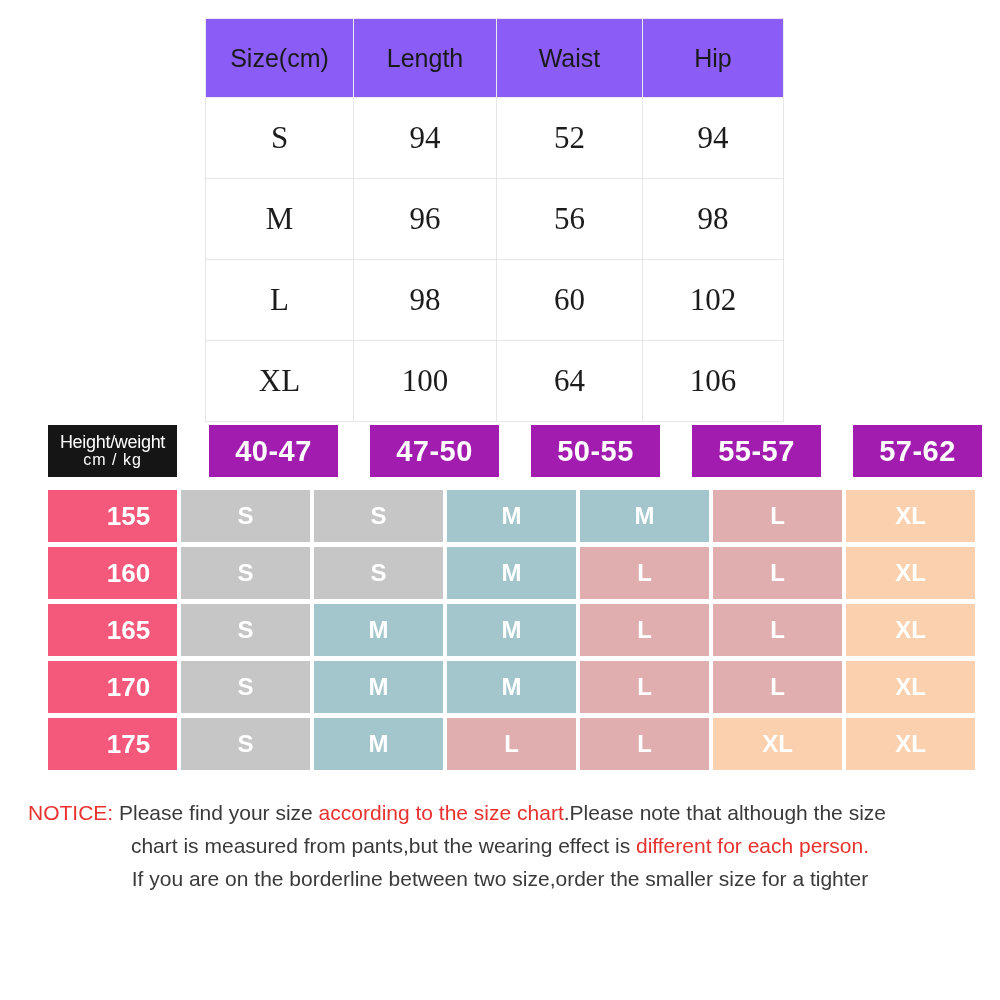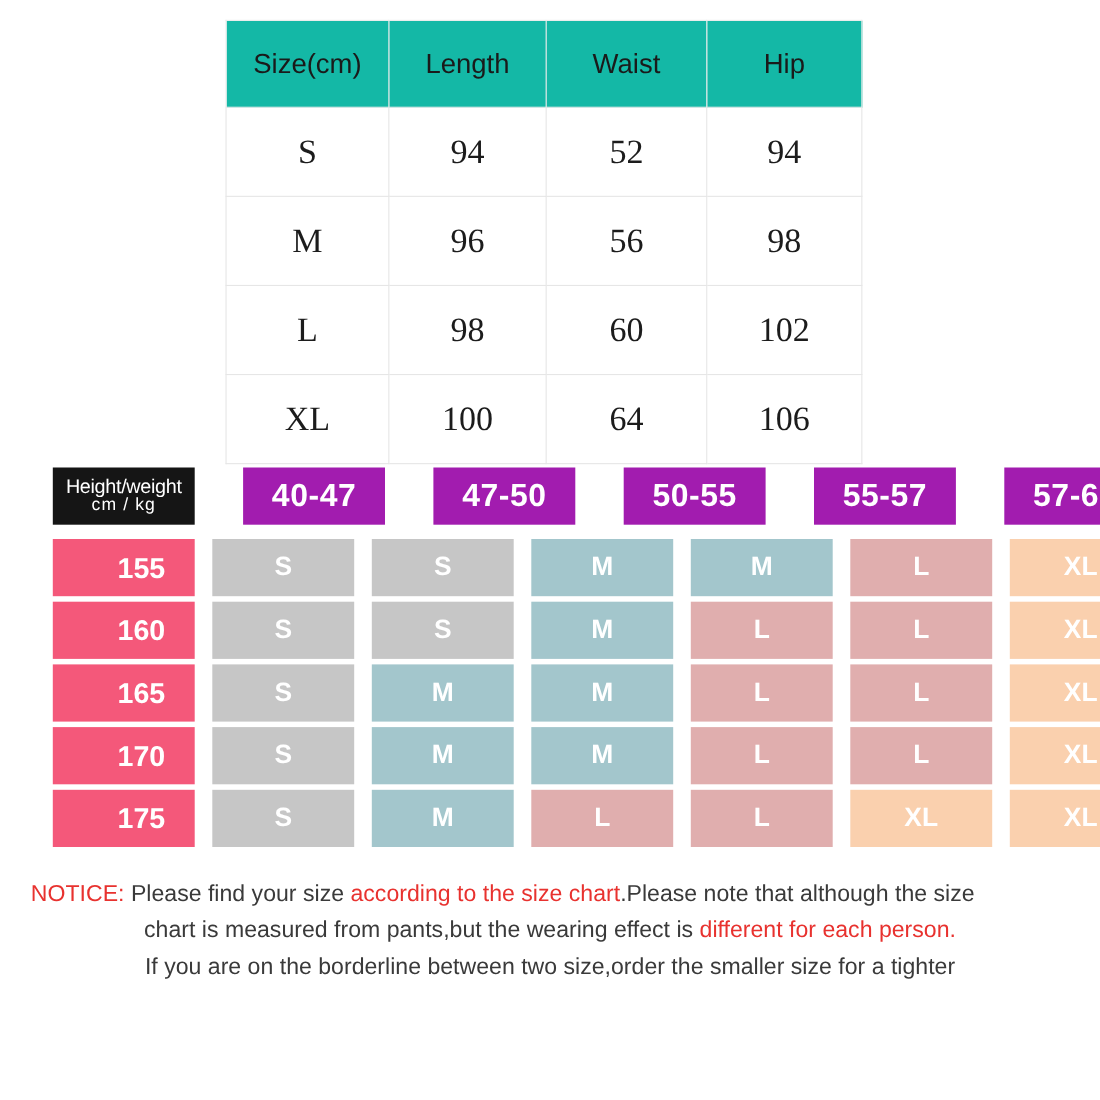--- a/index.html
+++ b/index.html
@@ -30,21 +30,21 @@
     table-layout: fixed;
   }
   #measure-table th,
   #measure-table td {
     border: 1px solid #e6e6e6;
     text-align: center;
     color: #1c1c1c;
     font-weight: normal;
   }
   #measure-table thead th {
-    background: #14b8a6;
+    background: #8b5cf6;
     height: 76px;
     font-size: 25px;
     font-family: "Liberation Sans", sans-serif;
     border-color: #ebebeb;
     color: #1a1a1a;
     margin-left: 24px;
   }
   #measure-table tbody td {
     background: #ffffff;
     height: 78px;
@@ -58,21 +58,21 @@
 
   
   #matrix {
     position: absolute;
     left: 48px;
     top: 425px;
     width: 906px;
   }
   .matrix-row {
     display: flex;
-    gap: 16px;
+    gap: 4px;
     margin-bottom: 5px;
   }
   .matrix-row.header-row { margin-bottom: 13px; }
 
   .mcell {
     flex: 0 0 129px;
     height: 52px;
     display: flex;
     align-items: center;
     justify-content: center;

